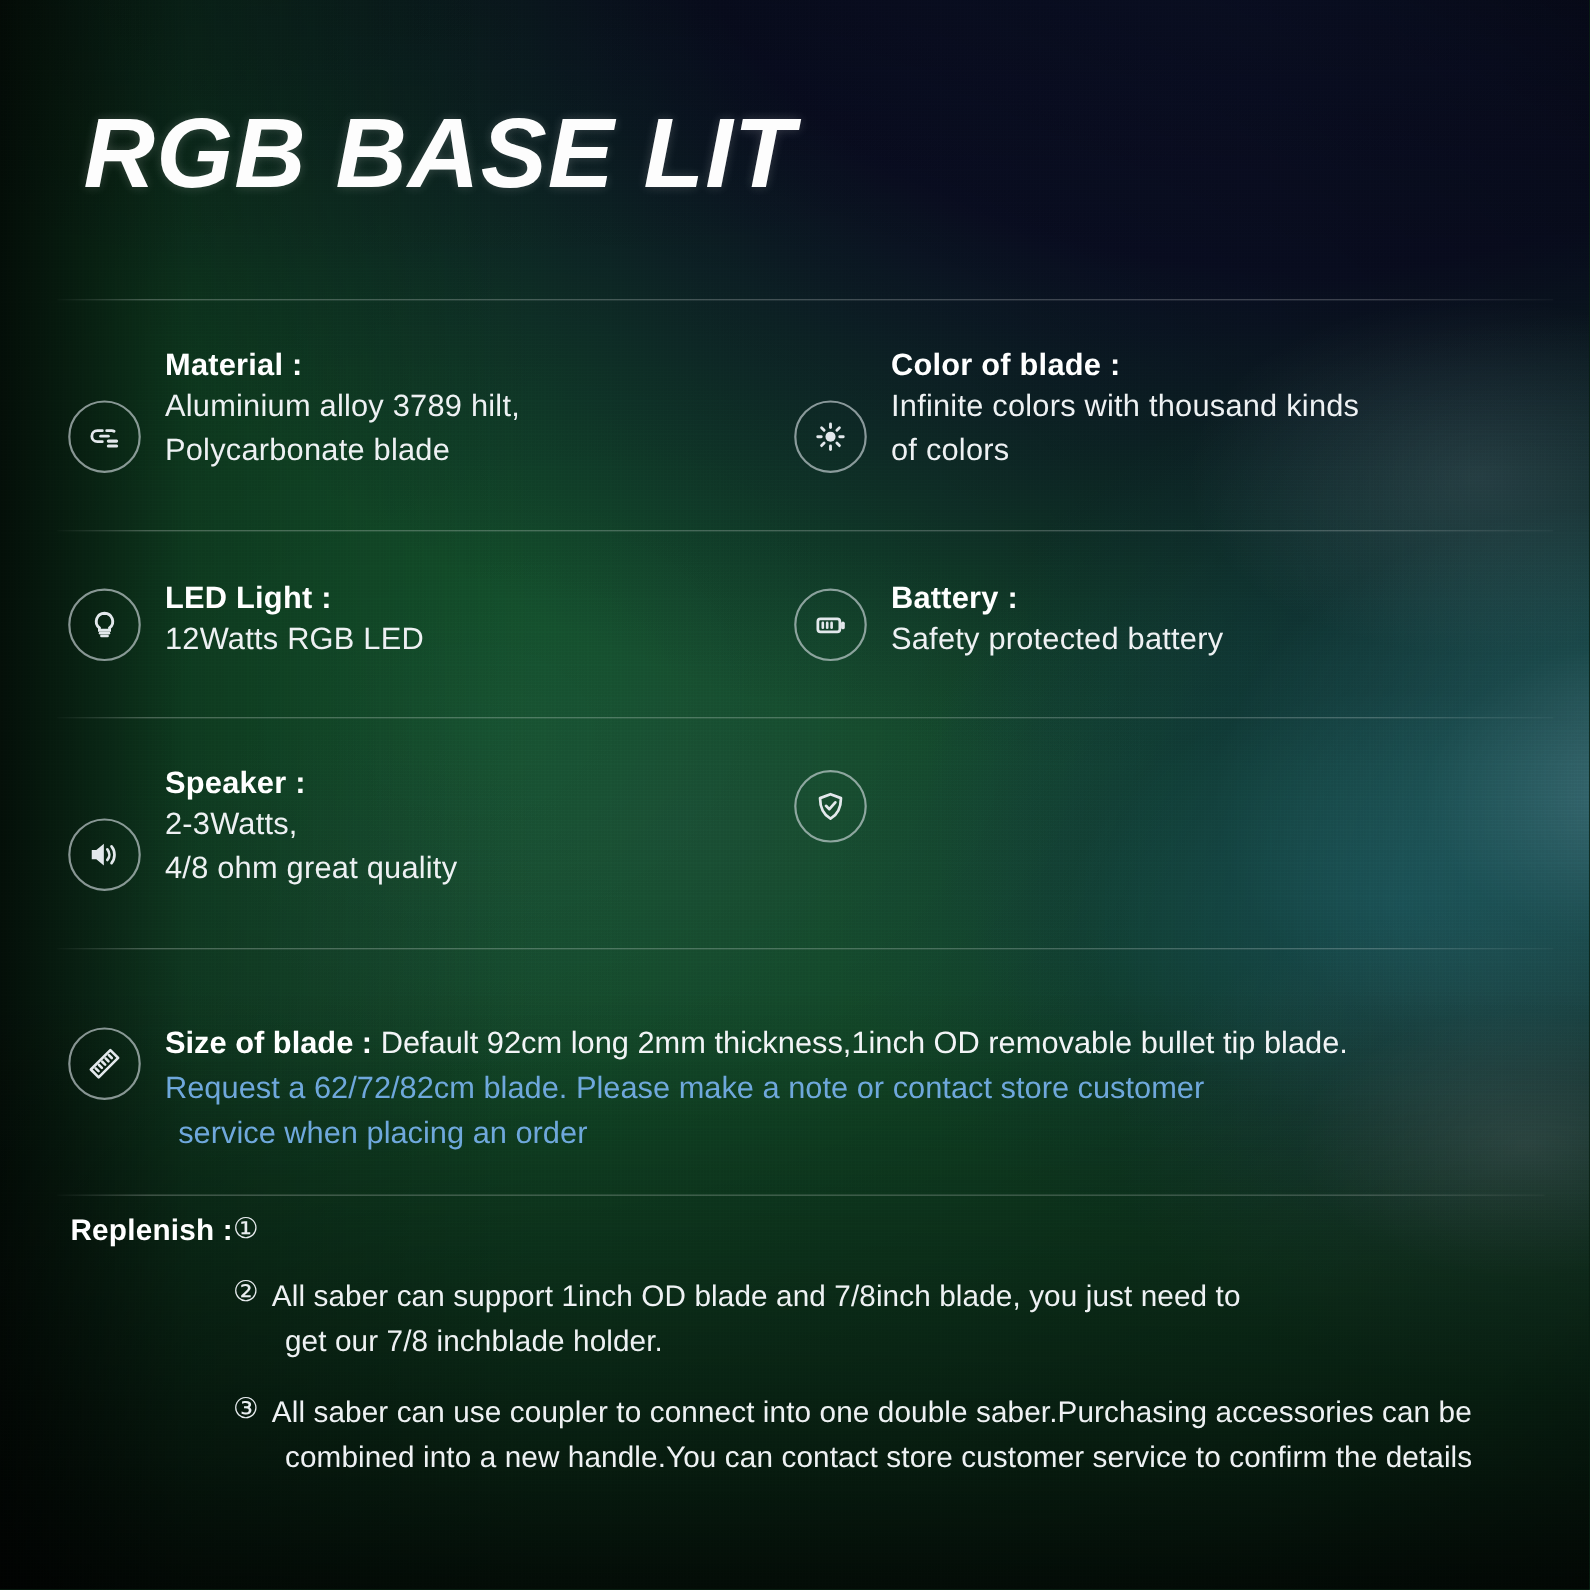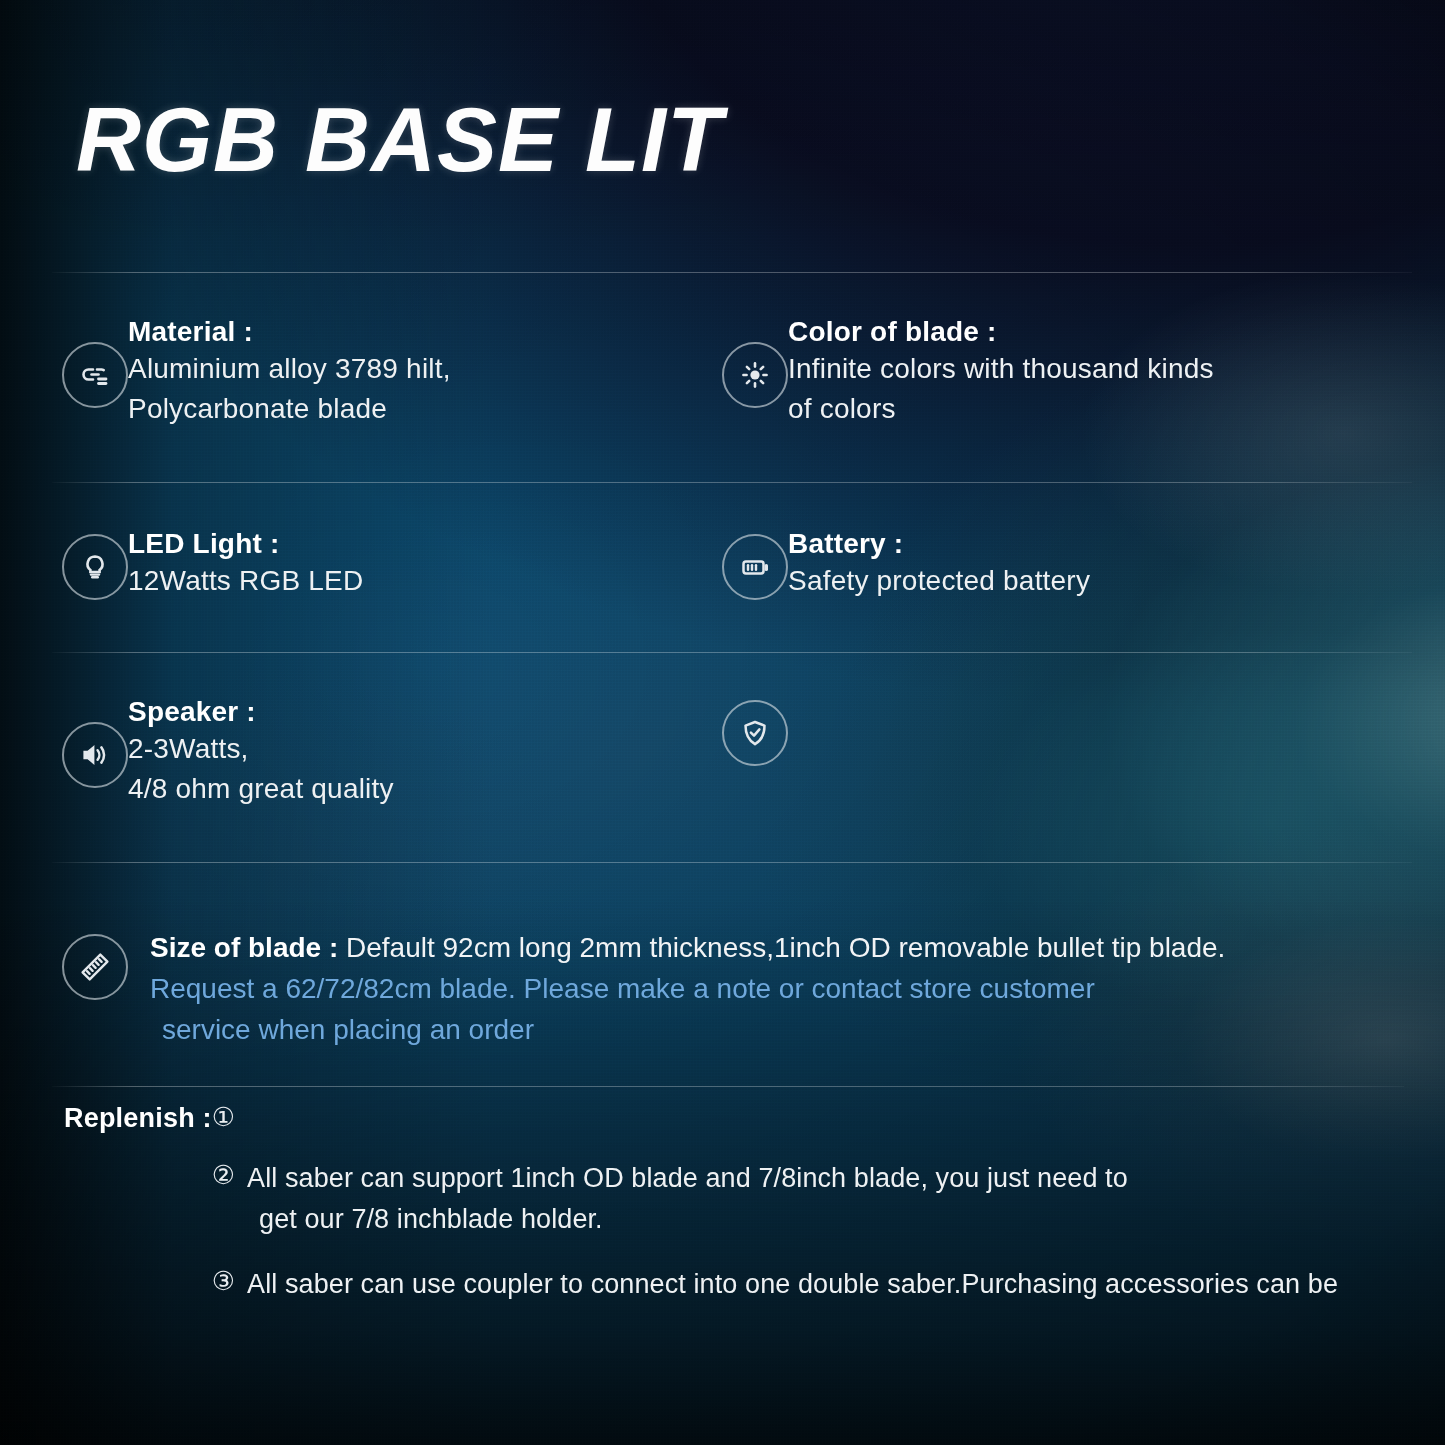--- a/index.html
+++ b/index.html
@@ -8,21 +8,21 @@
   body{
     width:1445px; height:1445px;
     font-family:"Liberation Sans", sans-serif;
     overflow:hidden;
   }
 
   
   #stage{
     position:relative;
     width:1445px; height:1445px;
-    background:#0c4a6e;
+    background:#14532d;
     overflow:hidden;
     isolation:isolate;
   }
   .bg-layer{ position:absolute; inset:0; pointer-events:none; }
 
   
   #bg-navy{
     background:
       radial-gradient(120% 85% at 82% -12%, #10183a 0%, #0b1029 34%, rgba(6,8,18,0) 72%);
   }
@@ -83,21 +83,22 @@
   #div1{ top:272px; }
   #div2{ top:482px; }
   #div3{ top:652px; }
   #div4{ top:862px; }
   #div5{ top:1086px; width:1352px; }
 
   
   .spec{
     position:absolute;
     display:flex;
-    align-items:center;
+    align-items:flex-end;
+    gap:22px;
   }
   .spec.col-l{ left:62px; }
   .spec.col-r{ left:722px; }
 
   .icon-circle{
     flex:0 0 auto;
     width:66px; height:66px;
     border:2px solid rgba(214,222,228,0.62);
     border-radius:50%;
     display:flex; align-items:center; justify-content:center;
@@ -324,20 +325,21 @@
           <span class="rep-body">
             <span class="nowrap">All saber can support 1inch OD blade and 7/8inch blade, you just need to</span>
             <span class="l2b nowrap">get our 7/8 inchblade holder.</span>
           </span>
         </div>
 
         <div class="rep-item">
           <span class="rep-num">③</span>
           <span class="rep-body">
             <span class="nowrap">All saber can use coupler to connect into one double saber.Purchasing accessories can be</span>
+            <span class="l2b nowrap">combined into a new handle.You can contact store customer service to confirm the details</span>
           </span>
         </div>
 
       </div>
     </div>
 
   </div>
 </div>
 
 </body></html>

